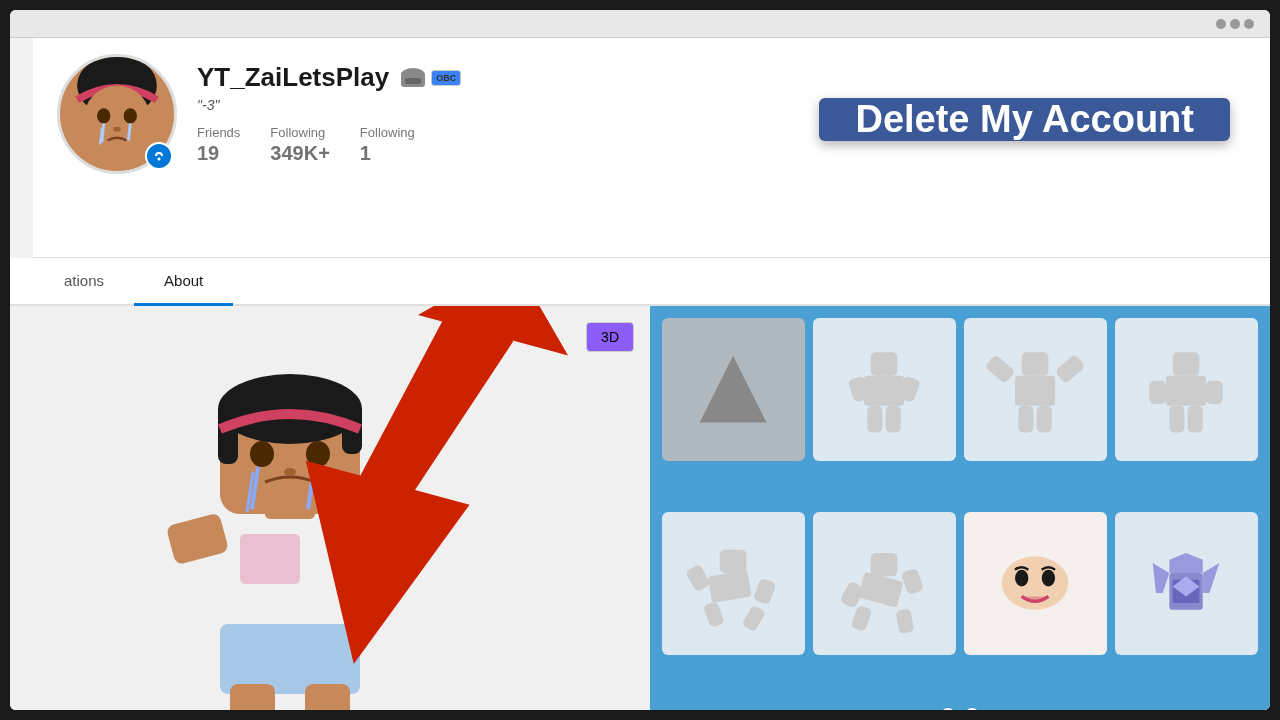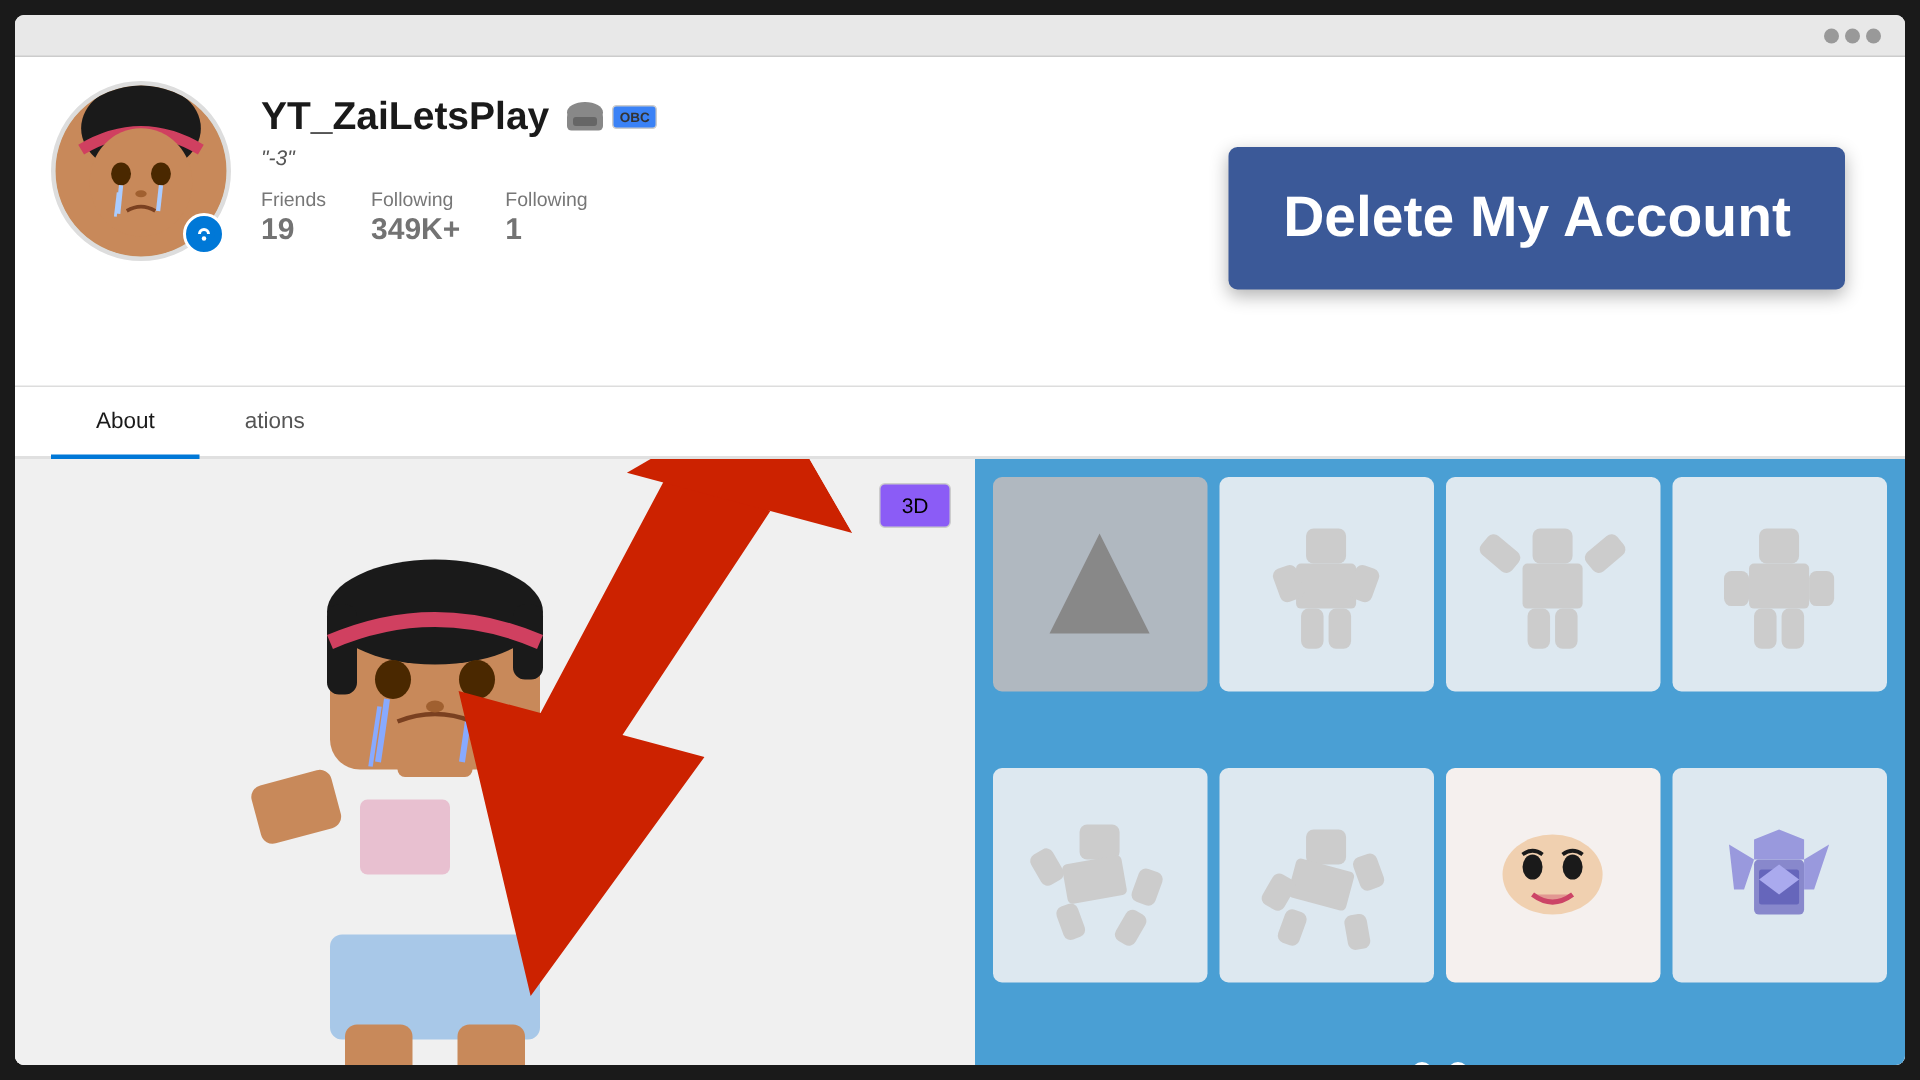--- a/index.html
+++ b/index.html
@@ -42,20 +42,21 @@
       background: #999;
     }
 
     
     .profile-header {
       background: #ffffff;
       padding: 16px 24px 0 24px;
       border-bottom: 1px solid #ddd;
       min-height: 220px;
       position: relative;
+      margin-left: 23px;
     }
 
     .profile-top {
       display: flex;
       align-items: flex-start;
       gap: 20px;
       padding-bottom: 12px;
     }
 
     .avatar-wrapper {
@@ -268,21 +269,21 @@
 
     
     .delete-banner {
       position: absolute;
       top: 60px;
       right: 40px;
       background: #3b5998;
       color: white;
       font-size: 38px;
       font-weight: 900;
-      padding: 26px 36px;
+      padding: 0 36px;
       border-radius: 6px;
       z-index: 10;
       white-space: nowrap;
       box-shadow: 0 4px 12px rgba(0,0,0,0.3);
     }
 
     
     .crying-avatar-container {
       position: absolute;
       bottom: 0;
@@ -370,22 +371,22 @@
         </div>
       </div>
 
     </div>
 
     <div class="delete-banner">Delete My Account</div>
 
   </div>
 
   <div class="nav-tabs">
+    <div class="nav-tab">ations</div>
     <div class="nav-tab active">About</div>
-    <div class="nav-tab">ations</div>
   </div>
 
   <div class="main-content">
 
     <div class="avatar-display">
 
       <button class="btn-3d">3D</button>
 
       <div class="crying-avatar-container">
         <svg width="400" height="420" viewBox="0 0 400 420">

